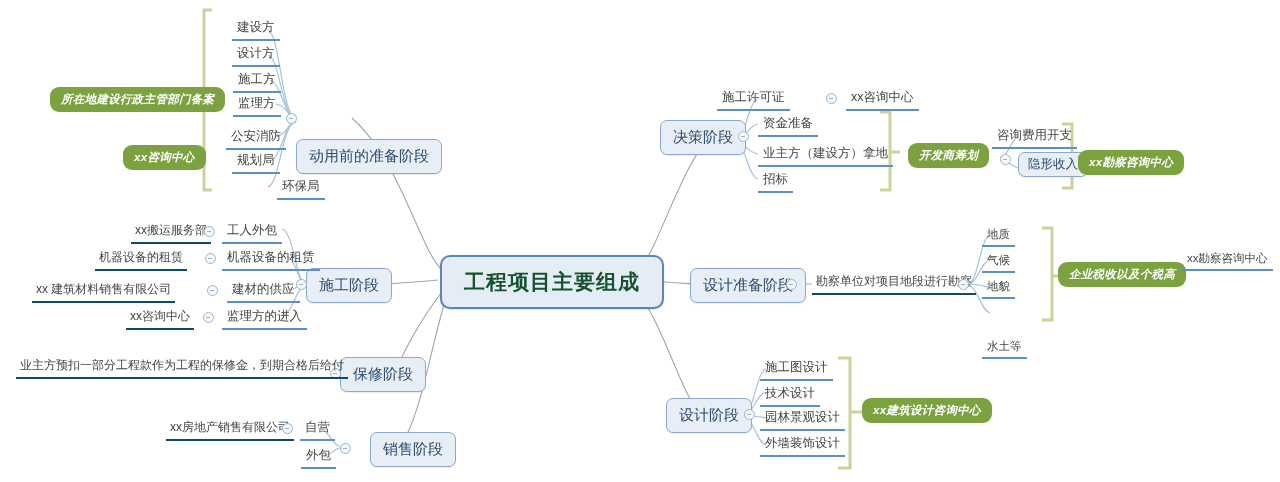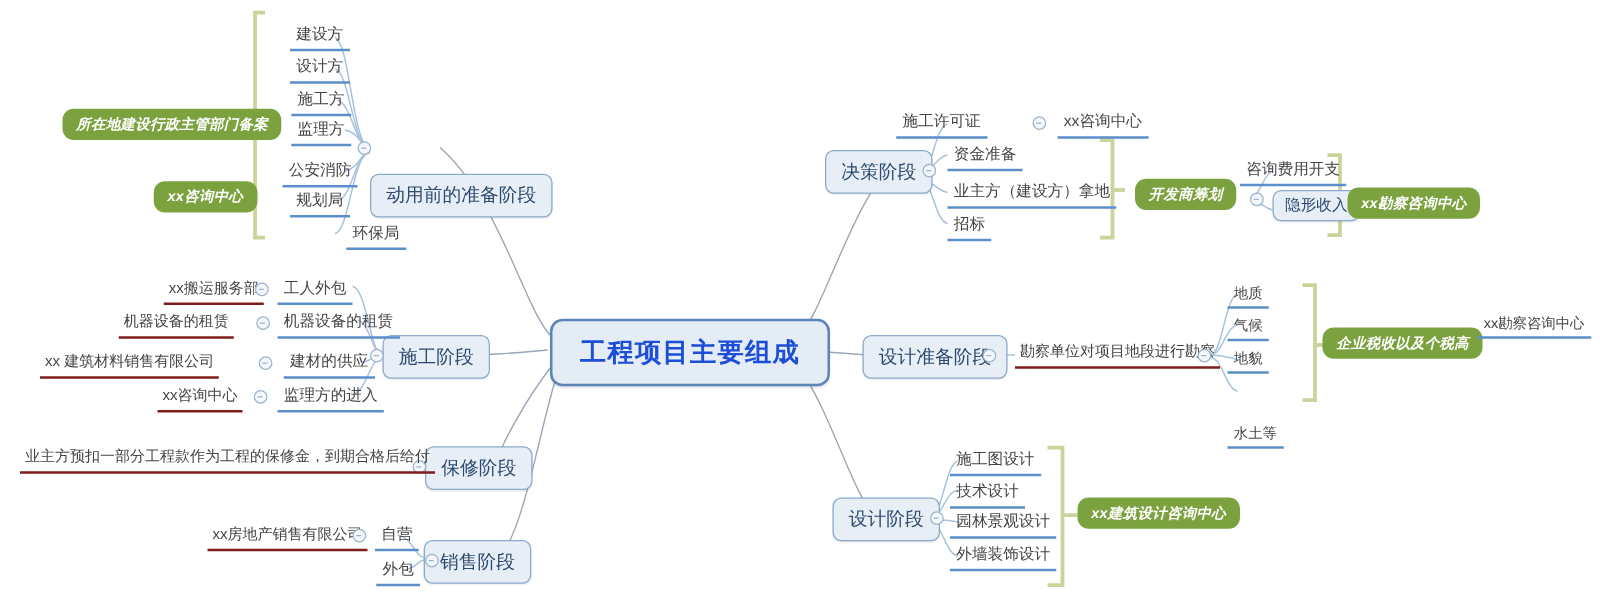--- a/index.html
+++ b/index.html
@@ -5,33 +5,33 @@
   html,body{margin:0;padding:0;background:#ffffff;}
   body{width:1280px;height:482px;position:relative;overflow:hidden;
        font-family:"Liberation Sans","DejaVu Sans",sans-serif;color:#3f3f3f;}
   #canvas{position:absolute;inset:0;width:1280px;height:482px;}
   svg.wires{position:absolute;left:0;top:0;width:1280px;height:482px;pointer-events:none;}
 
   
   .node{position:absolute;white-space:nowrap;}
 
   .root{background:#e4ecf5;border:2px solid #5b84b9;border-radius:10px;
-        color:#1d4ed8;font-weight:bold;font-size:21px;letter-spacing:1px;
+        color:#14532d;font-weight:bold;font-size:21px;letter-spacing:1px;
         padding:11px 22px;box-shadow:0 1px 2px rgba(0,0,0,.12);}
 
   .branch{background:#e8eef6;border:1px solid #8aa9cd;border-radius:7px;
           color:#2d4b70;font-size:15px;padding:7px 12px;
           box-shadow:0 1px 1px rgba(0,0,0,.07);}
 
   .leaf{font-size:12.5px;color:#444;padding:1px 5px 3px 5px;
         border-bottom:2px solid #5b8fc9;}
   .leaf.sm{font-size:11.5px;border-bottom-width:2px;}
 
   .plain{font-size:12px;color:#444;padding:1px 4px 3px 4px;
-         border-bottom:2px solid #7f1d1d;}
+         border-bottom:2px solid #0c4a6e;}
 
   .green{background:#7ba23f;border-radius:9px;color:#ffffff;
          font-style:italic;font-weight:bold;font-size:11.5px;
          padding:5px 11px;letter-spacing:.3px;}
 
   .dot{position:absolute;width:9px;height:9px;border-radius:50%;
        border:1px solid #9bb4cc;background:#f4f7fb;}
   .dot::after{content:"";position:absolute;left:2px;top:3.5px;
        width:4px;height:1px;background:#9bb4cc;}
 </style>
@@ -158,21 +158,21 @@
   <div class="dot" style="left:207px;top:285px;"></div>
 
   <div class="node leaf" style="left:222px;top:307px;">监理方的进入</div>
   <div class="node plain" style="left:126px;top:307px;">xx咨询中心</div>
   <div class="dot" style="left:203px;top:312px;"></div>
 
   <div class="node branch" style="left:340px;top:357px;">保修阶段</div>
   <div class="dot" style="left:330px;top:368px;"></div>
   <div class="node plain" style="left:16px;top:356px;">业主方预扣一部分工程款作为工程的保修金，到期合格后给付</div>
 
-  <div class="node branch" style="left:339px;top:432px;font-family:Liberation Serif, serif;">销售阶段</div>
+  <div class="node branch" style="left:370px;top:432px;font-family:Liberation Serif, serif;">销售阶段</div>
   <div class="dot" style="left:340px;top:443px;"></div>
 
   <div class="node leaf" style="left:300px;top:418px;">自营</div>
   <div class="node leaf" style="left:301px;top:446px;">外包</div>
   <div class="node plain" style="left:166px;top:418px;">xx房地产销售有限公司</div>
   <div class="dot" style="left:282px;top:423px;"></div>
 
   <div class="node branch" style="left:660px;top:120px;">决策阶段</div>
   <div class="dot" style="left:738px;top:131px;"></div>
 

